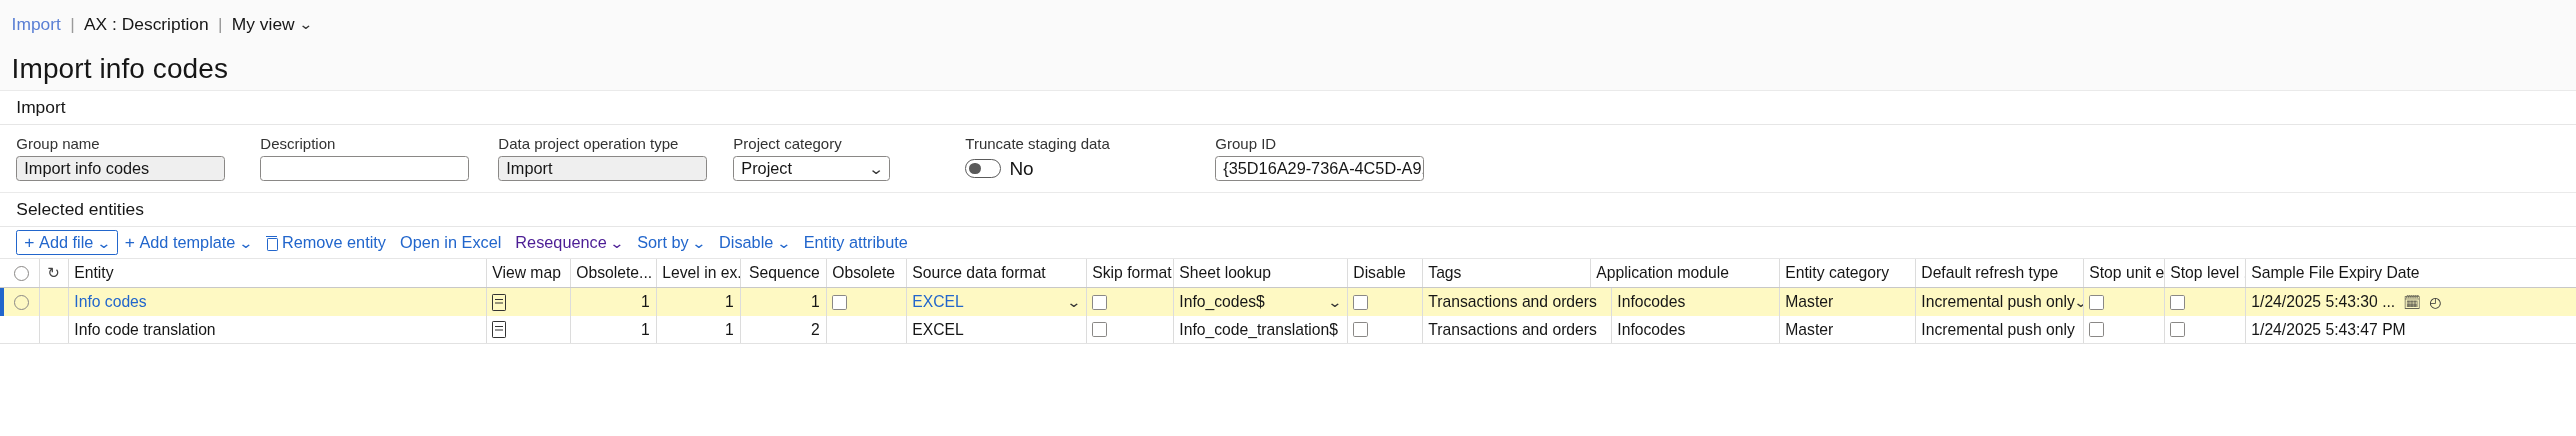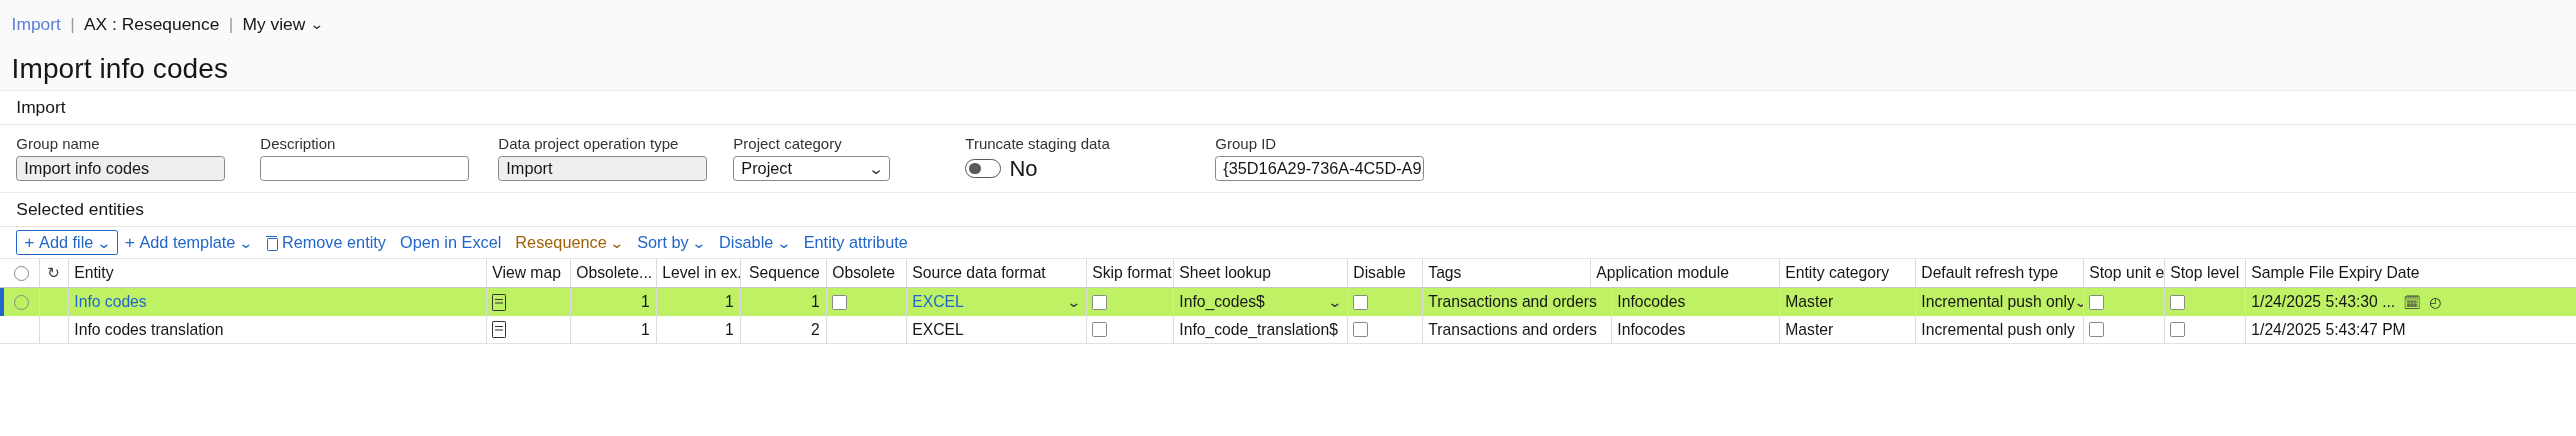--- a/index.html
+++ b/index.html
@@ -84,40 +84,40 @@
   .toggle {
     width: 36px; height: 18.6px; border-radius: 9.3px;
     border: 1.2px solid #5a5a5a; background: #ffffff;
     position: relative; flex: none;
   }
   .toggle .knob {
     position: absolute; top: 2.3px; left: 2.9px;
     width: 11.6px; height: 11.6px; border-radius: 50%;
     background: #5a5a5a;
   }
-  .toggle-text { font-size: 22px; color: #161616; }
+  .toggle-text { font-size: 19px; color: #161616; }
 
   
   #entities-section { border-top: 1.2px solid #eaeaea; }
   .toolbar {
     height: 32.5px;
     display: flex; align-items: center;
     padding-left: 16.3px;
     gap: 0;
     border-bottom: 1.2px solid #e6e6e6;
     background: #ffffff;
   }
   .tb-btn {
     display: flex; align-items: center;
     height: 25.5px; padding: 0 7px;
     font-size: 16.3px; color: #2266cc;
     white-space: nowrap; gap: 4.6px;
   }
   .tb-btn.boxed { border: 1.2px solid #2266cc; border-radius: 2.3px; }
-  .tb-btn.disabled { color: #a16207; align-items: center; }
+  .tb-btn.disabled { color: #4c1d95; align-items: center; }
   .tb-plus { font-size: 17.4px; line-height: 1; }
   .tb-chev { font-size: 14px; transform: scaleX(1.3); }
   .trash-ico { width: 11.6px; height: 14px; position: relative; flex: none; }
   .trash-ico::before {
     content: ""; position: absolute; left: 1.2px; top: 2.3px;
     width: 9.3px; height: 11.6px;
     border: 1.2px solid #2266cc; border-radius: 1.2px;
   }
   .trash-ico::after {
     content: ""; position: absolute; left: 0px; top: 0px;
@@ -126,21 +126,21 @@
 
   
   #grid { width: 2576px; background: #ffffff; }
   .grid-row { display: flex; align-items: stretch; }
   .gh {
     height: 29px;
     border-bottom: 1.2px solid #c8c8c8;
     background: #ffffff;
   }
   .gr { height: 28px; }
-  .gr.selected { background: #bef264; }
+  .gr.selected { background: #fef9c3; }
   .gr.plain { border-bottom: 1.2px solid #e2e2e2; background:#ffffff; }
   .cell {
     display: flex; align-items: center;
     padding: 0 5.8px;
     font-size: 15.7px; color: #161616;
     border-right: 1.2px solid #dcdcdc;
     white-space: nowrap; overflow: hidden;
     flex: none;
   }
   .gh .cell { color: #161616; font-size: 15.7px; }
@@ -175,21 +175,21 @@
   .date-ico { font-size: 14px; color: #333; margin-left: 8.1px; }
   .cell-chev { margin-left: auto; font-size: 14px; color: #333; transform: scaleX(1.3); }
   .cell-flex { display: flex; align-items: center; width: 100%; }
 </style>
 </head>
 <body>
 
 <div id="breadcrumb-bar">
   <span class="crumb link">Import</span>
   <span class="crumb-sep">|</span>
-  <span class="crumb">AX : Resequence</span>
+  <span class="crumb">AX : Description</span>
   <span class="crumb-sep">|</span>
   <span class="crumb">My view</span>
   <span class="chev-small">⌄</span>
 </div>
 
 <div id="page-title-bar">
   <span id="page-title">Import info codes</span>
 </div>
 
 <div class="section" id="import-section">
@@ -373,21 +373,21 @@
           <span class="date-ico">🗓</span>
           <span class="date-ico">◴</span>
         </span>
       </div>
     </div>
 
     <div class="grid-row gr plain">
       <div class="sel-bar off"></div>
       <div class="cell ctr" style="width:36px"></div>
       <div class="cell ctr" style="width:29px"></div>
-      <div class="cell" style="width:418px">Info codes translation</div>
+      <div class="cell" style="width:418px">Info code translation</div>
       <div class="cell" style="width:84px">
         <span class="doc-ico"></span>
       </div>
       <div class="cell num" style="width:86px">1</div>
       <div class="cell num" style="width:84px">1</div>
       <div class="cell num" style="width:86px">2</div>
       <div class="cell" style="width:80px"></div>
       <div class="cell" style="width:180px">EXCEL</div>
       <div class="cell" style="width:87px">
           <span class="cb"></span>

